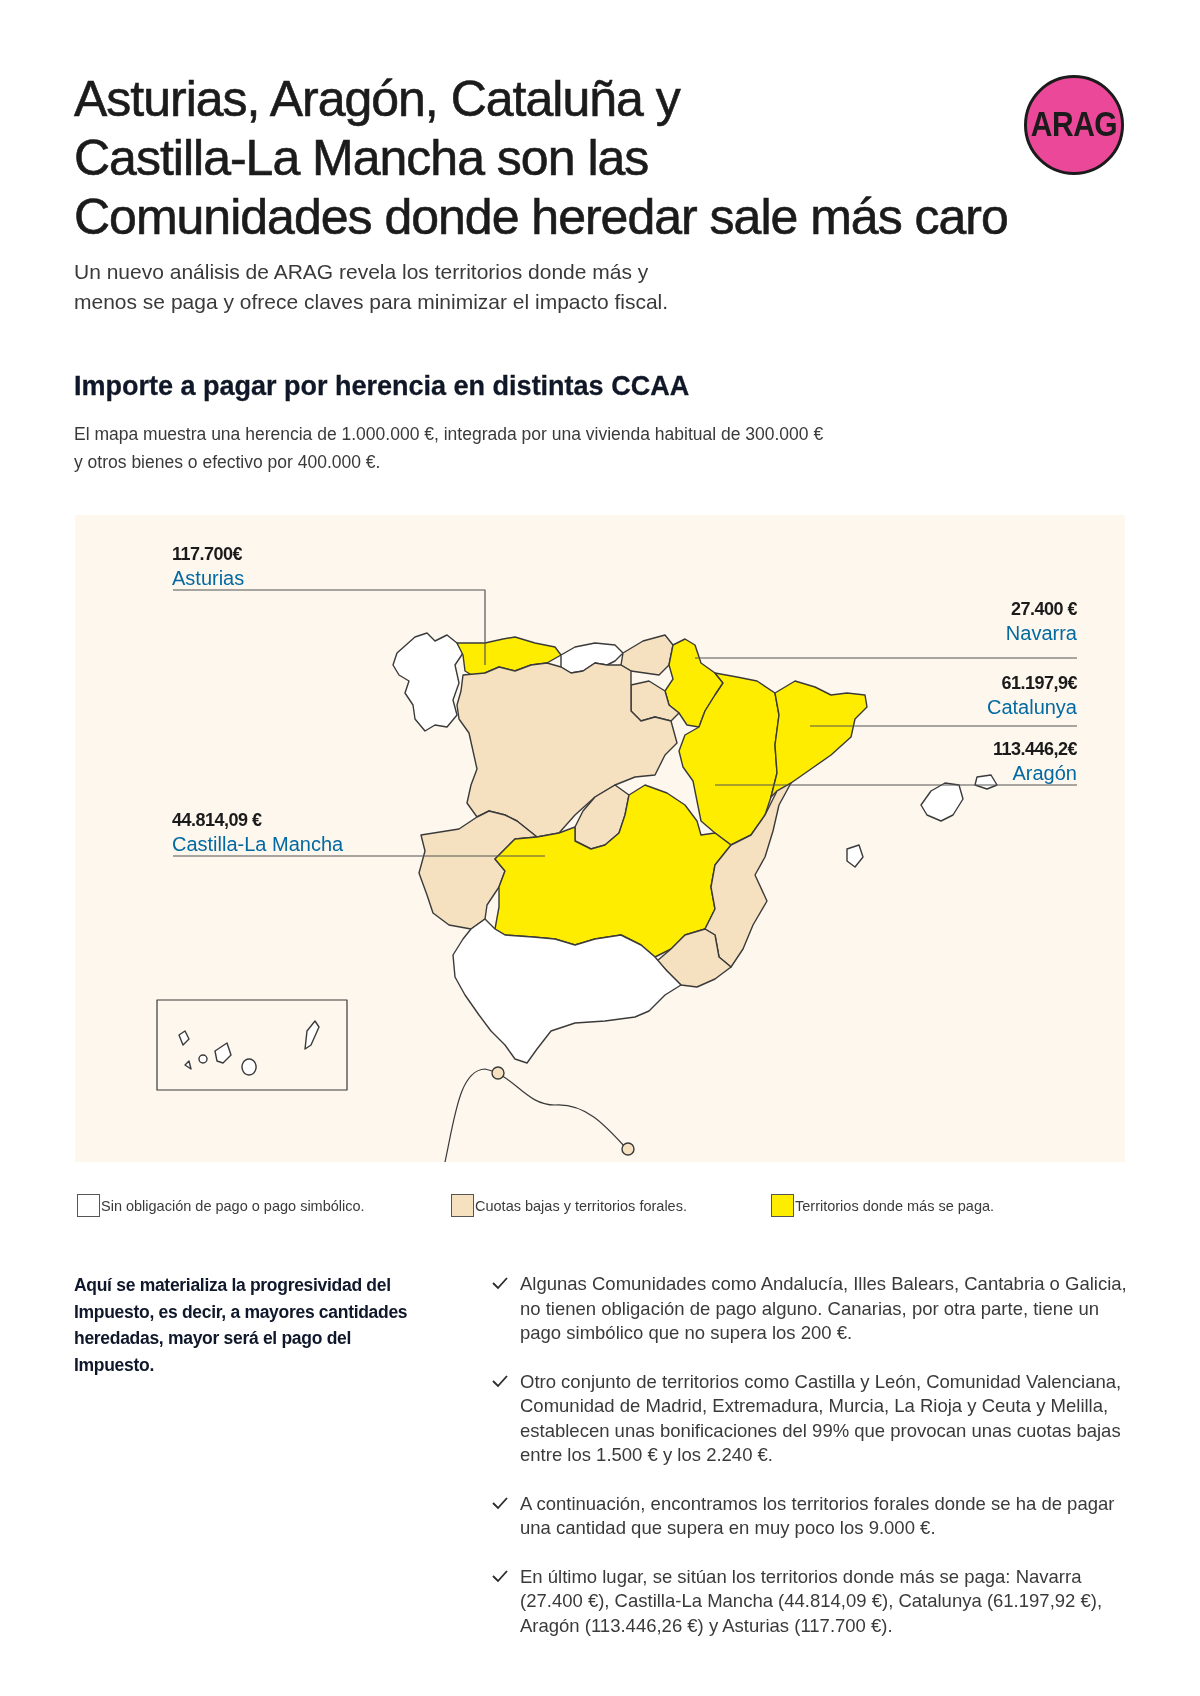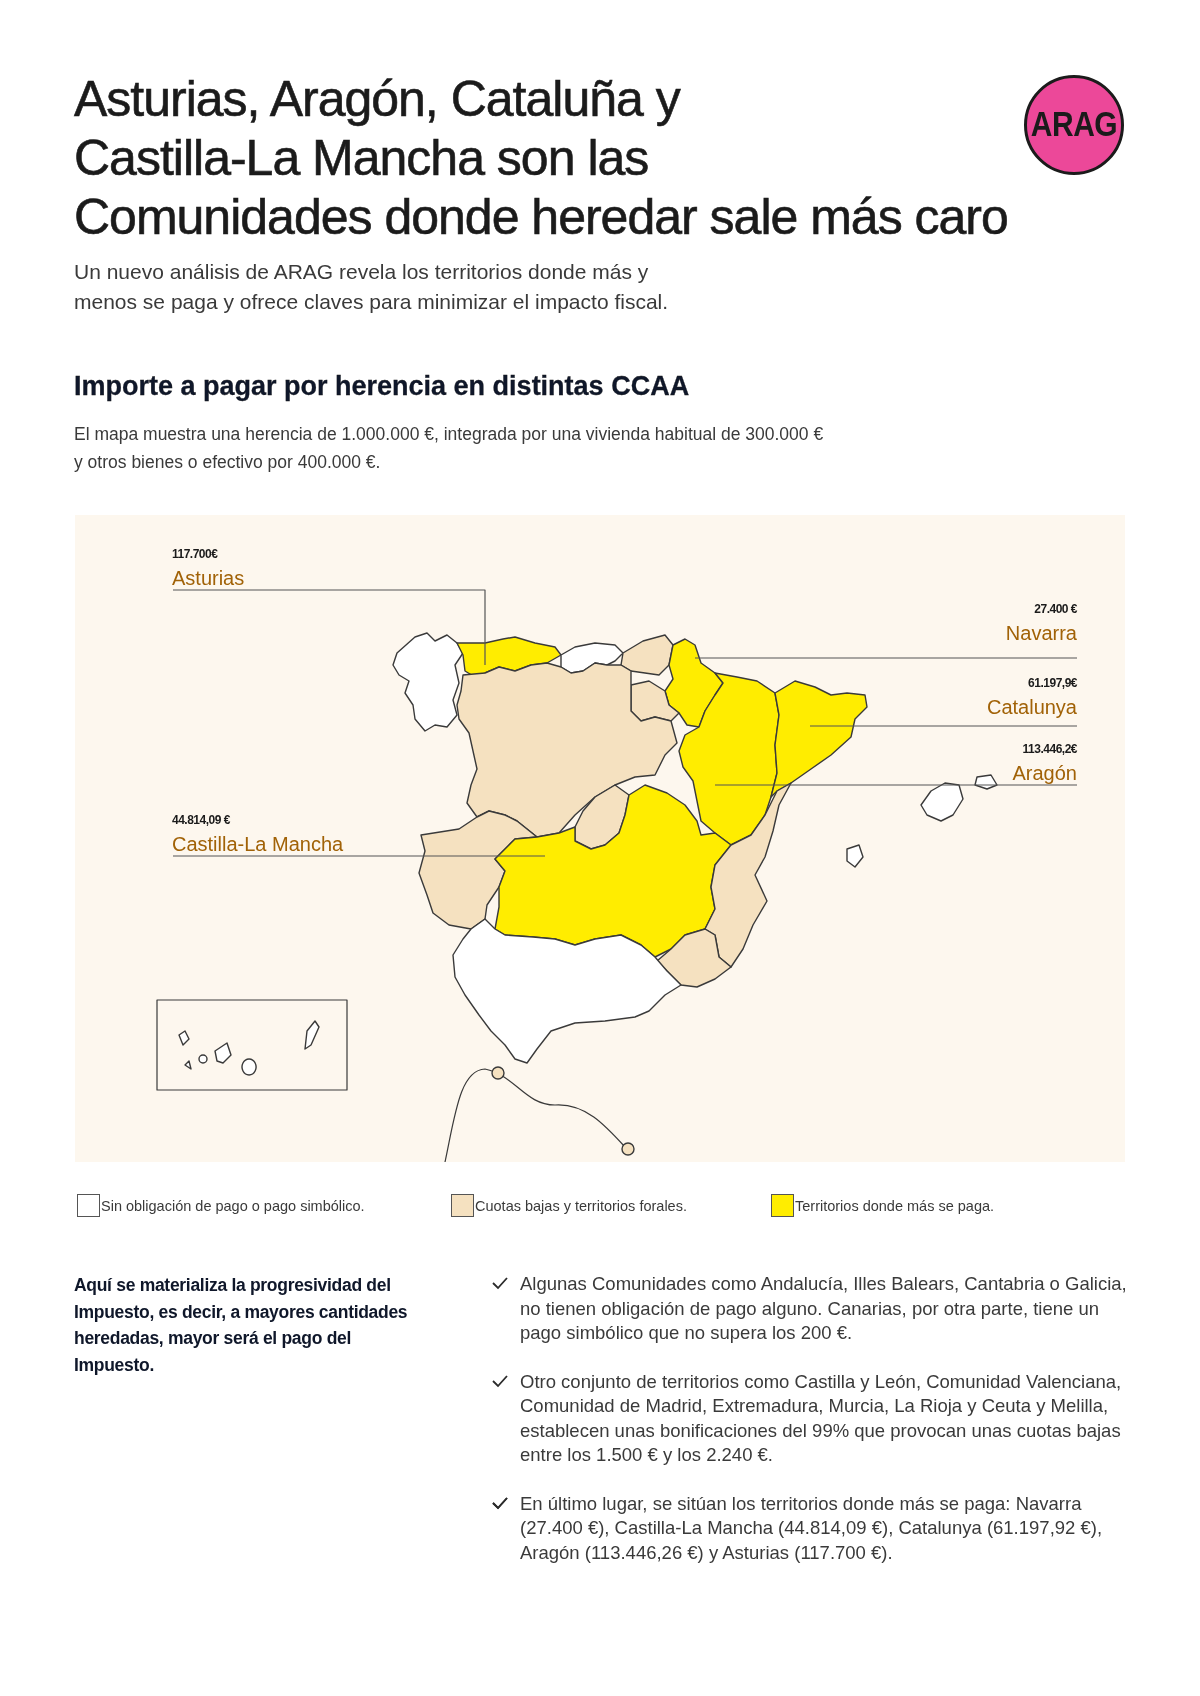--- a/index.html
+++ b/index.html
@@ -12,22 +12,22 @@
 
     .subtitle { position: absolute; left: 74px; top: 257px; width: 700px; font-size: 21px; line-height: 30px; color: #3a3a3a; }
 
     .section-title { position: absolute; left: 74px; top: 368px; font-size: 27px; line-height: 36px; color: #0f172a; -webkit-text-stroke: 0.3px #1b1b1b; }
     .section-desc { position: absolute; left: 74px; top: 420px; width: 900px; font-size: 17.5px; line-height: 28px; color: #3a3a3a; }
 
     .map-box { position: absolute; left: 75px; top: 515px; width: 1050px; height: 647px; background: #fdf7ee; overflow: hidden; }
     .map-svg { position: absolute; left: 0; top: 0; }
 
     .callout { position: absolute; font-size: 19px; line-height: 24px; color: #2b2b2b; }
-    .callout .amt { font-weight: 700; font-size: 12px; letter-spacing: -0.5px; color: #1b1b1b; display: block; }
-    .callout .reg { display: block; font-size: 20px; color: #a16207; }
+    .callout .amt { font-weight: 700; font-size: 18px; letter-spacing: -0.5px; color: #1b1b1b; display: block; }
+    .callout .reg { display: block; font-size: 20px; color: #0369a1; }
     .callout.right { text-align: right; }
 
     .legend { position: absolute; top: 1194px; left: 75px; width: 1050px; height: 30px; }
     .legend-item { position: absolute; top: 0; display: flex; align-items: center; gap: 1px; font-size: 14.5px; color: #3a3a3a; }
     .swatch { width: 23px; height: 23px; border: 1.5px solid #555; }
 
     .left-note { position: absolute; left: 74px; top: 1272px; width: 360px; font-size: 17.5px; line-height: 26.5px; font-weight: 700; color: #0f172a; letter-spacing: -0.3px; }
     .bullets { position: absolute; left: 490px; top: 1272px; width: 640px; list-style: none; }
     .bullets li { position: relative; padding-left: 30px; font-size: 18.5px; line-height: 24.5px; color: #3a3a3a; margin-bottom: 24px; }
     .bullets li .check { position: absolute; left: 0; top: 1px; width: 20px; height: 20px; }
@@ -161,20 +161,21 @@
   <li>
     <svg class="check" viewBox="0 0 20 20">
         <polyline points="3,10 8,15 17,5" fill="none" stroke="#2b2b2b" stroke-width="1.8"></polyline>
       </svg>
     <span>Otro conjunto de territorios como Castilla y León, Comunidad Valenciana, Comunidad de Madrid, Extremadura, Murcia, La Rioja y Ceuta y Melilla, establecen unas bonificaciones del 99% que provocan unas cuotas bajas entre los 1.500 € y los 2.240 €.</span>
   </li>
   <li>
     <svg class="check" viewBox="0 0 20 20">
         <polyline points="3,10 8,15 17,5" fill="none" stroke="#2b2b2b" stroke-width="1.8"></polyline>
       </svg>
+    <span>A continuación, encontramos los territorios forales donde se ha de pagar una cantidad que supera en muy poco los 9.000 €.</span>
   </li>
   <li>
     <svg class="check" viewBox="0 0 20 20">
         <polyline points="3,10 8,15 17,5" fill="none" stroke="#2b2b2b" stroke-width="1.8"></polyline>
       </svg>
     <span>En último lugar, se sitúan los territorios donde más se paga: Navarra (27.400 €), Castilla-La Mancha (44.814,09 €), Catalunya (61.197,92 €), Aragón (113.446,26 €) y Asturias (117.700 €).</span>
   </li>
 </ul>
 
 </body></html>

